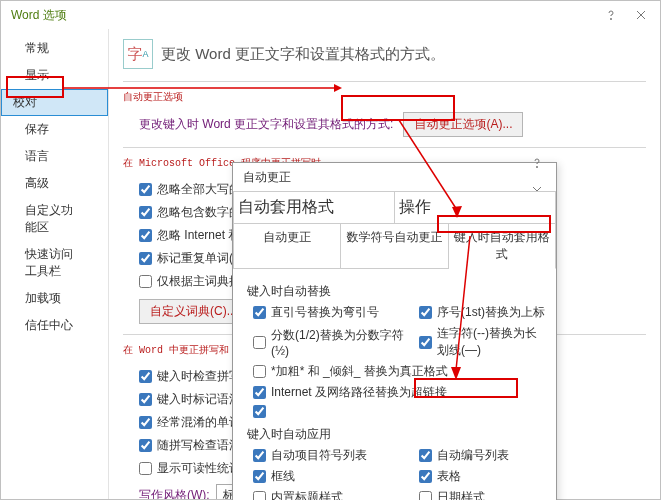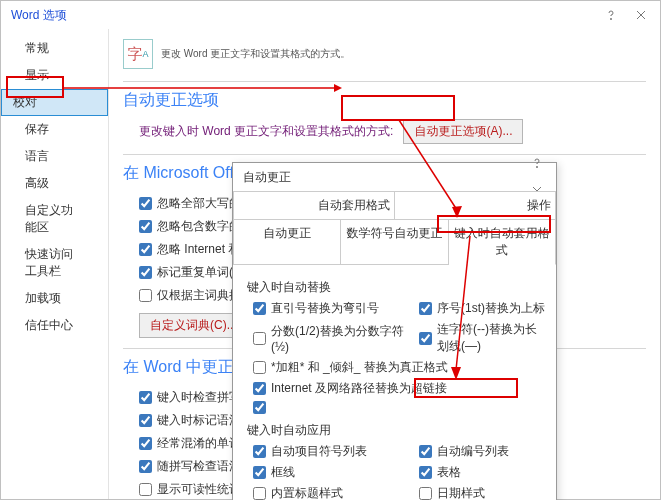--- a/index.html
+++ b/index.html
@@ -1,45 +1,45 @@
 <!DOCTYPE html>
 <html><head>
 <meta charset="utf-8">
 <style>
   * { box-sizing: border-box; margin: 0; padding: 0; font-family: "Microsoft YaHei", "SimSun", sans-serif; font-size: 12px; }
   body { background: #fff; width: 661px; height: 500px; overflow: hidden; position: relative; color: #333; }
   .window { position: absolute; background: #fff; border: 1px solid #c0c0c0; }
   .titlebar { display: flex; align-items: center; justify-content: space-between; height: 28px; padding: 0 4px 0 10px; background: #fff; }
-  .titlebar .title { color: #1d4ed8; }
+  .titlebar .title { color: #4d7c0f; }
   .titlebar .wincontrols { display: flex; gap: 0; }
   .winbtn { width: 30px; height: 28px; display: flex; align-items: center; justify-content: center; color: #888; }
   .winbtn svg { width: 10px; height: 10px; stroke: #777; stroke-width: 1; fill: none; }
   .main-content { display: flex; height: calc(100% - 28px); }
   .sidebar { width: 108px; background: #fff; border-right: 1px solid #e3e3e3; padding-top: 6px; }
   .sidebar-item { padding: 5px 24px; color: #333; cursor: pointer; }
   .sidebar-item.selected { background: #d0e7f7; border: 1px solid #2a8dd4; padding: 4px 11px; }
   .body-pane { flex: 1; padding: 10px 14px; overflow: hidden; }
   .header-row { display: flex; align-items: center; gap: 8px; margin-bottom: 12px; }
   .header-icon { width: 30px; height: 30px; border: 1px solid #9cc; display: flex; align-items: center; justify-content: center; font-size: 15px; color: #c55; }
-  .header-title { font-size: 10px; color: #555; }
+  .header-title { font-size: 15px; color: #555; }
   hr { border: none; border-top: 1px solid #d6d6d6; margin: 2px 0 8px; }
-  .section-title { color: #3b82f6; margin: 6px 0 8px; font-size: 16px; }
+  .section-title { color: #b91c1c; margin: 6px 0 8px; font-size: 10px; font-family: Liberation Mono, monospace; }
   .row { display: flex; align-items: center; margin: 4px 0; }
   .btn { background: #f0f0f0; border: 1px solid #b5b5b5; padding: 3px 10px; color: #b91c1c; cursor: pointer; }
   .check { display: flex; align-items: center; gap: 5px; padding: 3px 0 3px 16px; }
   .check input { width: 13px; height: 13px; accent-color: #3b78bd; margin: 0; }
   .indent { margin-left: 16px; }
   .label { color: #701a75; }
 
   
   .inner-dialog { position: absolute; left: 232px; top: 162px; width: 325px; height: 412px; border: 1px solid #999; background: #fff; z-index: 10; box-shadow: 2px 2px 8px rgba(0,0,0,0.15); }
   .inner-titlebar { display: flex; align-items: center; justify-content: space-between; height: 28px; padding: 0 4px 0 10px; }
   .inner-titlebar .title { color: #333; }
   .tabs-row1 { display: flex; border-bottom: none; }
-  .tab1 { flex: 1; text-align: right; padding: 5px 4px; border: 1px solid #ccc; background: #fff; font-size: 12px; }
+  .tab1 { flex: 1; text-align: left; padding: 5px 4px; border: 1px solid #ccc; background: #fff; font-size: 16px; }
   .tab1:last-child { border-left: none; }
   .tabs-row2 { display: flex; }
   .tab2 { flex: 1; text-align: center; padding: 5px 4px; border: 1px solid #ccc; border-top: none; background: #fff; font-size: 12px; }
   .tab2 + .tab2 { border-left: none; }
   .tab2.selected { background: #fff; border-bottom: 1px solid #fff; position: relative; z-index: 2; }
   .inner-body { padding: 8px 10px 10px 14px; }
   .inner-section-title { color: #333; margin: 6px 0 4px; font-size: 12px; }
   .ck-grid { display: grid; grid-template-columns: 160px 1fr; row-gap: 4px; column-gap: 6px; margin-left: 6px; }
   .ck { display: flex; align-items: center; gap: 5px; font-size: 12px; }
   .ck input { width: 13px; height: 13px; accent-color: #3b78bd; margin: 0; }

